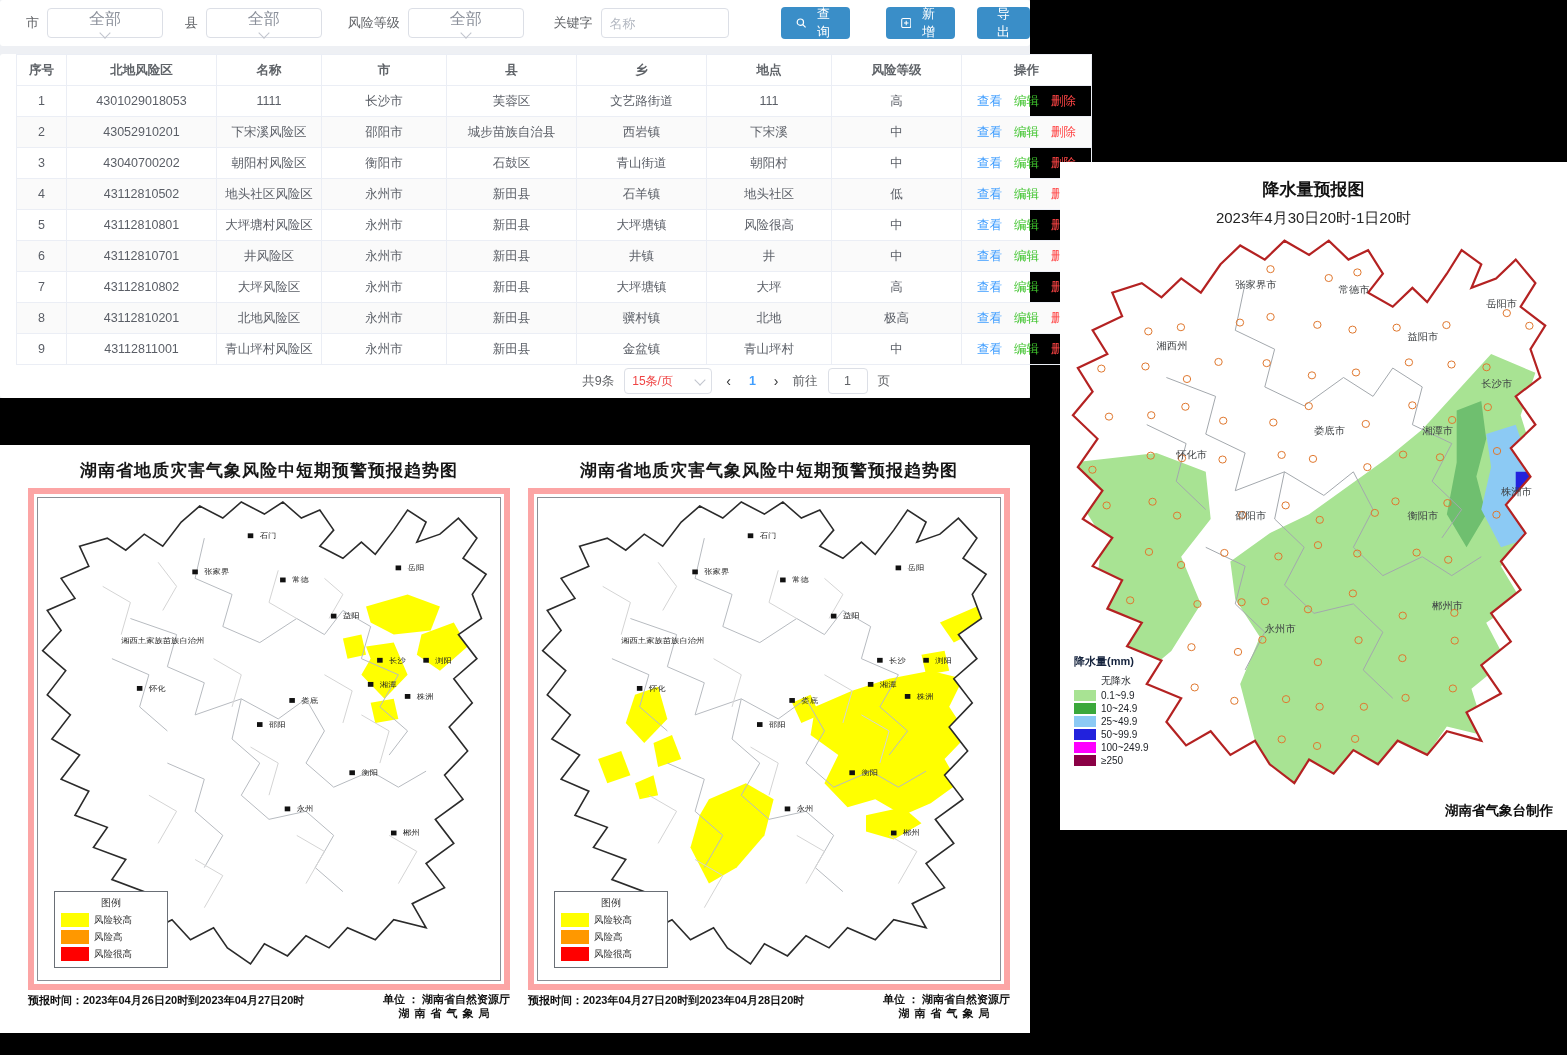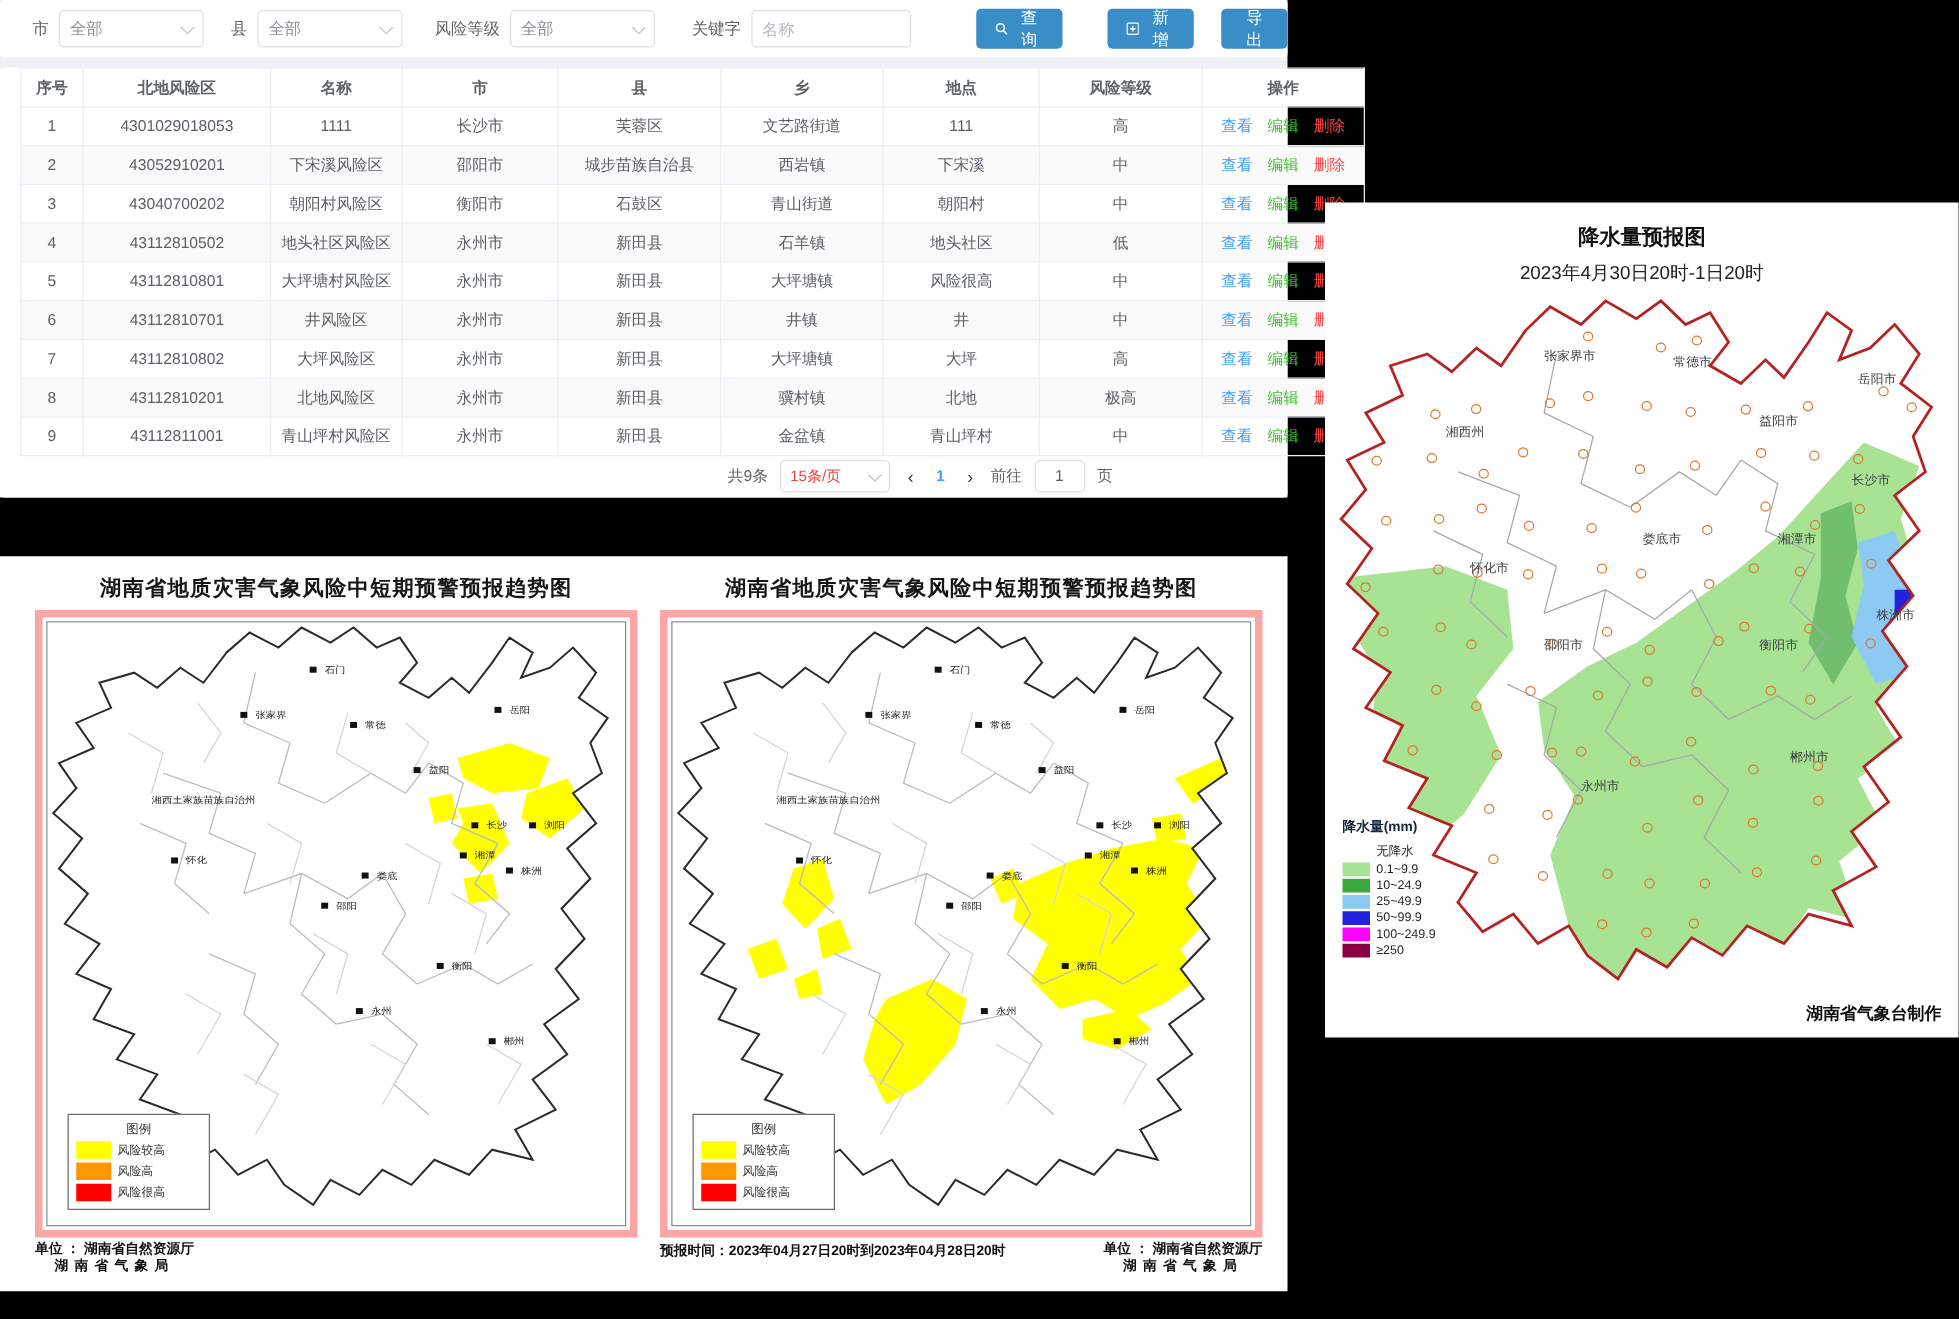--- a/index.html
+++ b/index.html
@@ -8,21 +8,21 @@
     font-family:"Liberation Sans","DejaVu Sans",sans-serif;color:#5a5e66;
   }
   
   #panelA{position:absolute;left:0;top:0;width:1030px;height:398px;background:#eef0f4;}
   .filter-card{position:absolute;left:0;top:0;width:1030px;height:46px;background:#fff;
     border-radius:3px;display:flex;align-items:center;box-sizing:border-box;padding-left:14px;}
   .f-label{font-size:13px;color:#606266;margin:0 8px 0 0;white-space:nowrap;}
   .ml12{margin-left:12px}.ml22{margin-left:22px}.ml26{margin-left:26px}.ml30{margin-left:30px}
   .sel{width:128px;height:30px;border:1px solid #dcdfe6;border-radius:4px;background:#fff;
     display:flex;align-items:center;justify-content:space-between;padding:0 8px;box-sizing:border-box;
-    font-size:13px;color:#8b909a;cursor:pointer;}
+    font-size:16px;color:#8b909a;cursor:pointer;flex-direction:column;}
   .chev{width:7px;height:7px;border-right:1.4px solid #c0c4cc;border-bottom:1.4px solid #c0c4cc;
     transform:rotate(45deg);margin-top:-3px;flex:0 0 auto;}
   .kw-input{width:128px;height:30px;border:1px solid #dcdfe6;border-radius:4px;box-sizing:border-box;
     padding:0 8px;font-size:13px;color:#606266;outline:none;font-family:inherit;}
   .kw-input::placeholder{color:#b4b9c2;}
   .btn{height:32px;padding:0 15px;background:var(--accent);color:#fff;border:none;border-radius:4px;
     font-size:13px;display:inline-flex;align-items:center;gap:6px;cursor:pointer;font-family:inherit;}
   .btn-search{margin-left:52px}.btn-add{margin-left:36px}.btn-export{margin-left:22px}
   .table-card{position:absolute;left:0;top:54px;width:1030px;height:344px;background:#fff;border-radius:3px;}
   table{width:100%;border-collapse:collapse;table-layout:fixed;margin-left:16px;}
@@ -338,20 +338,21 @@
               </div>
               <div class="ml-row">
                 <span class="ml-swatch" style="background: rgb(255, 0, 0);"></span>
                 <span class="ml-label">风险很高</span>
               </div>
             </div>
         </div>
       </div>
     </div>
     <div class="fig-footer">
+      <div class="ft-left">预报时间：2023年04月26日20时到2023年04月27日20时</div>
       <div class="ft-right">
         <div>单位 ：  湖南省自然资源厅</div>
         <div class="spaced">湖南省气象局</div>
       </div>
     </div>
   </div>
 
   <div class="fig" style="left:528px">
     <div class="fig-title">湖南省地质灾害气象风险中短期预警预报趋势图</div>
     <div class="fig-frame">

